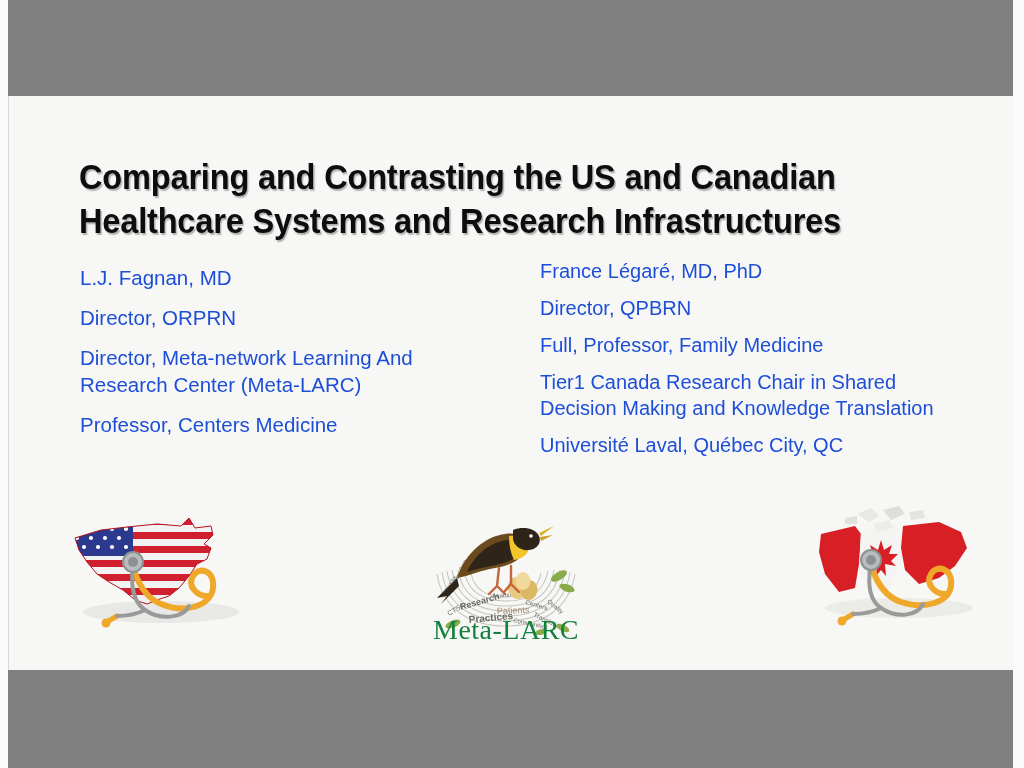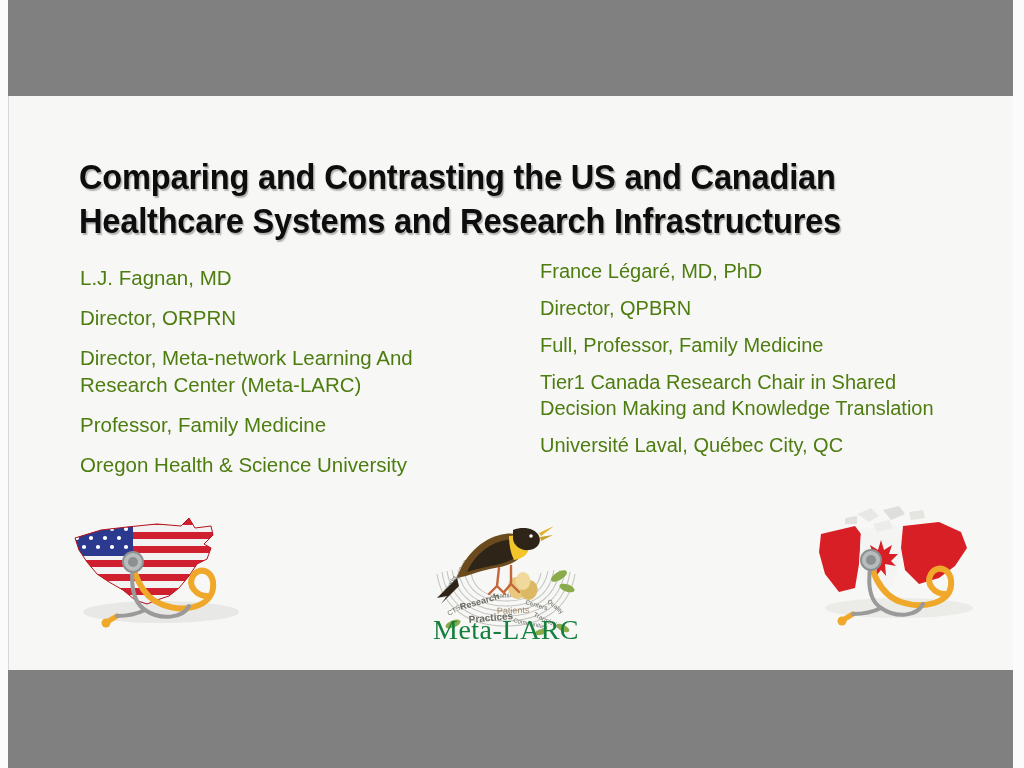--- a/index.html
+++ b/index.html
@@ -80,21 +80,21 @@
     letter-spacing: -0.2px;
     transform: scaleX(0.93);
     transform-origin: left top;
     text-shadow: 1.5px 1.5px 1.2px rgba(120,120,120,0.55);
   }
   #title .tline { display: block; white-space: nowrap; }
 
   
   .col {
     position: absolute;
-    color: #4d7c0f;
+    color: #1d4ed8;
     font-family: "Liberation Sans", sans-serif;
   }
   #col-left {
     left: 71px;
     top: 168px;
     width: 420px;
     font-size: 20.5px;
   }
   #col-right {
     left: 531px;
@@ -149,22 +149,21 @@
 
     <h1 id="title">
       <span class="tline">Comparing and Contrasting the US and Canadian</span>
       <span class="tline">Healthcare Systems and Research Infrastructures</span>
     </h1>
 
     <div class="col" id="col-left">
       <p>L.J. Fagnan, MD</p>
       <p>Director, ORPRN</p>
       <p>Director, Meta-network Learning And Research Center (Meta-LARC)</p>
-      <p>Professor, Family Medicine</p>
-      <p>Oregon Health &amp; Science University</p>
+      <p>Professor, Centers Medicine</p>
     </div>
 
     <div class="col" id="col-right">
       <p>France Légaré, MD, PhD</p>
       <p>Director, QPBRN</p>
       <p>Full, Professor, Family Medicine</p>
       <p>Tier1 Canada Research Chair in Shared Decision Making and Knowledge Translation</p>
       <p>Université Laval,  Québec City, QC</p>
     </div>
 

